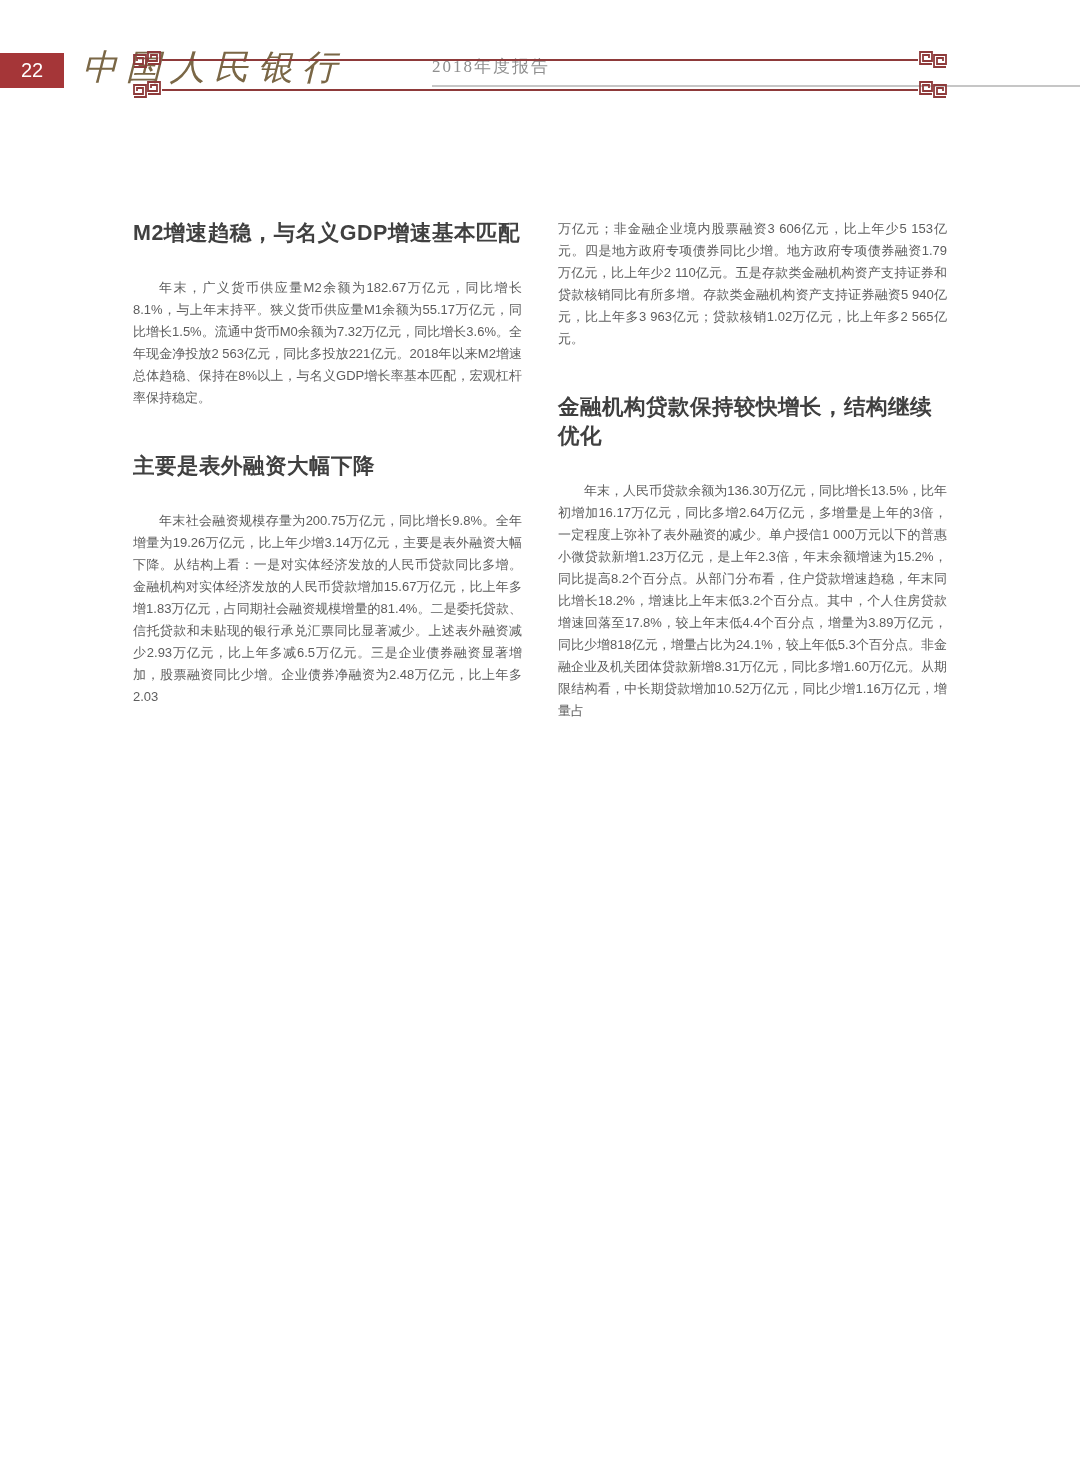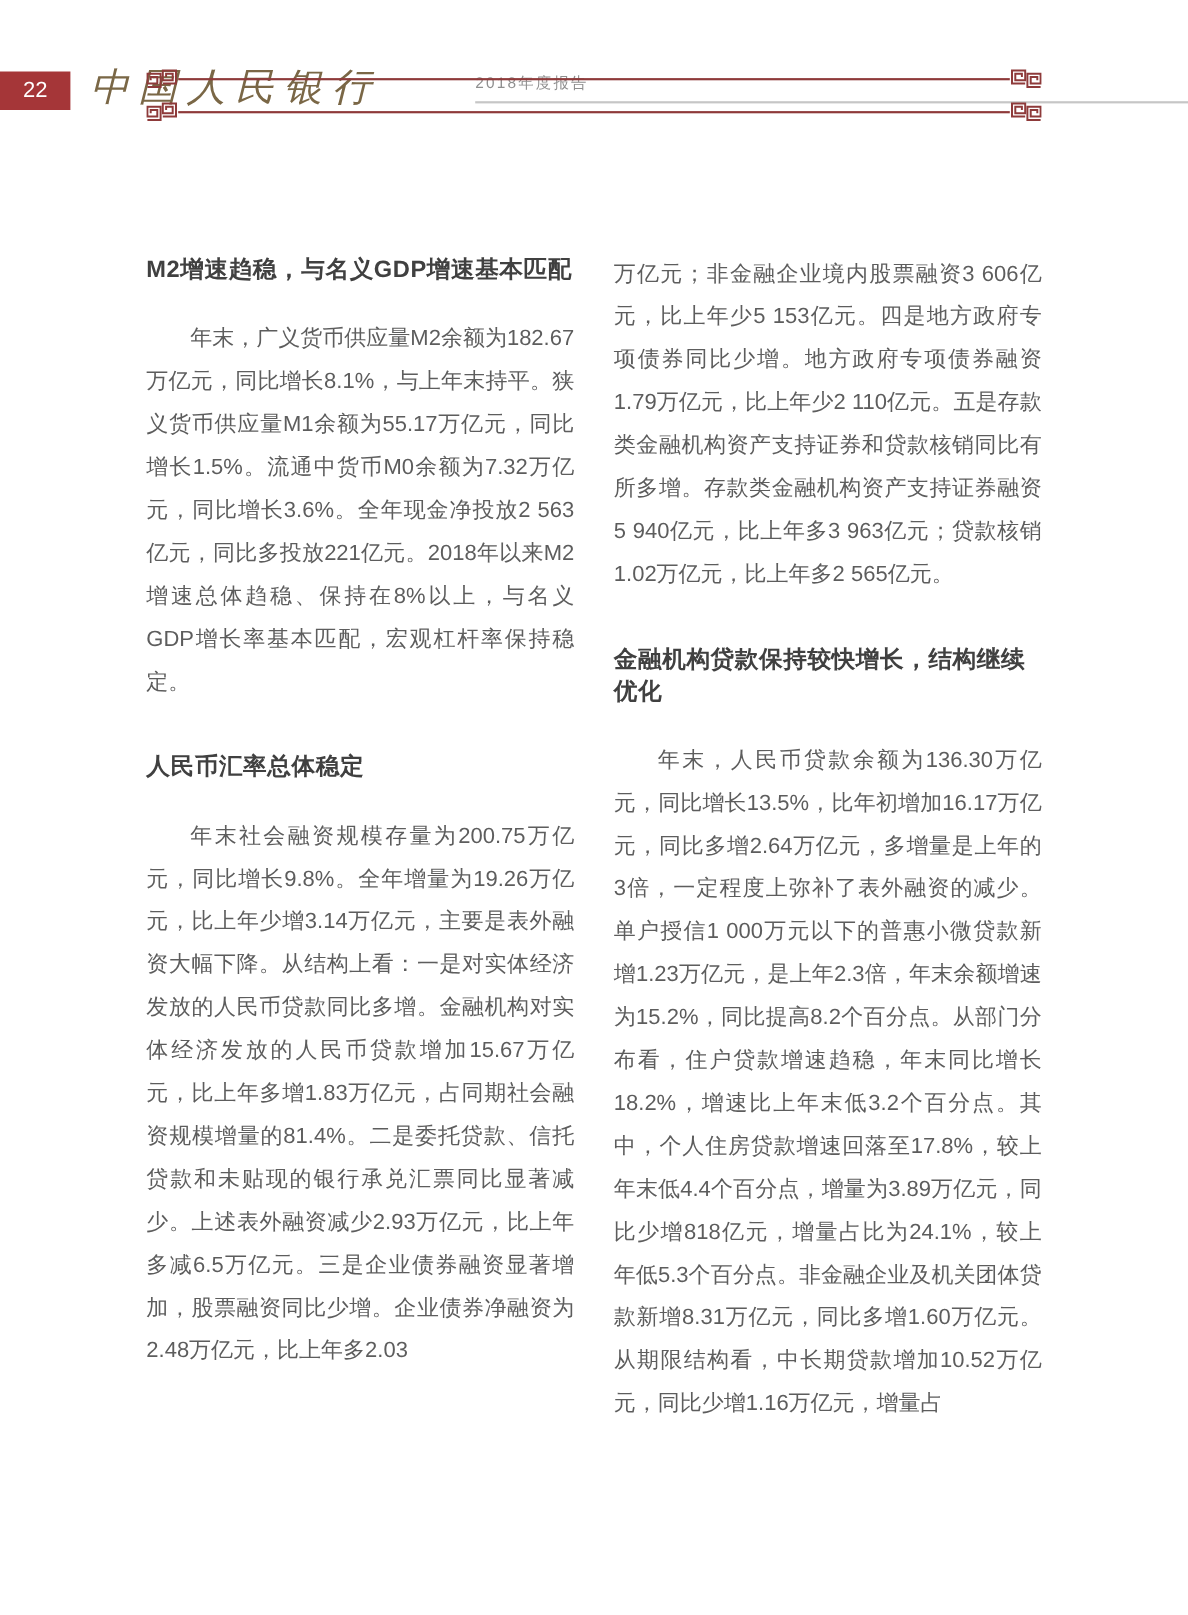--- a/index.html
+++ b/index.html
@@ -1,35 +1,35 @@
 <!DOCTYPE html>
 <html><head>
 <meta charset="utf-8">
 <style>
   html,body { margin:0; padding:0; background:#ffffff; }
   .page {
-    position:relative; width:1080px; height:1416px; margin:12px auto;
+    position:relative; width:1080px; height:1416px; margin:0 auto;
     background:#ffffff; overflow:hidden;
     font-family:"Liberation Sans", sans-serif;
   }
 
   
   .header { position:absolute; top:52px; left:0; right:0; height:44px; }
   .page-box {
     position:absolute; left:0; top:1px; width:64px; height:35px;
     background:#a53638; color:#ffffff; font-size:20px;
     display:flex; align-items:center; justify-content:center;
   }
   .logo {
     position:absolute; left:82px; top:-8px;
     font-family:"DejaVu Serif", serif; font-weight:normal; font-style:italic;
     font-size:35px; color:#7a6746; letter-spacing:9px; white-space:nowrap;
   }
   .header-right { position:absolute; left:432px; right:0; top:3px; }
-  .report-label { font-size:14px; color:#8f8f8f; letter-spacing:2px; }
+  .report-label { font-size:17px; color:#8f8f8f; letter-spacing:2px;font-family:Liberation Serif, serif; }
   .header-line { margin-top:7px; border-bottom:2px solid #c6c6c6; }
 
   
   .content { position:absolute; left:133px; right:133px; top:0; }
 
   .chapter-title {
     margin:222px 0 0 0; font-size:44px; font-weight:600;
     color:#a23b3d; letter-spacing:3px;
   }
 
@@ -49,21 +49,21 @@
 
   
   .cols { display:flex; gap:36px; margin-top:118px; }
   .col { flex:1 1 0; min-width:0; }
   .sec-heading {
     margin:0 0 30px 0; font-size:21.5px; font-weight:700;
     color:#404040; letter-spacing:0.5px;
   }
   .sec-heading.later { margin-top:42px; }
   .body-para {
-    margin:0; font-size:20px; line-height:39px; color:#5d5d5d;
+    margin:0; font-size:13px; line-height:22px; color:#5d5d5d;
     text-align:justify;
   }
   .body-para.indent { text-indent:2em; }
 </style>
 </head>
 <body>
 
 <div class="page">
 
   <div class="header">
@@ -111,21 +111,21 @@
           <path d="M15 14 H27 V2 H15 V11 H24 V5 H18 V8"></path>
         </g>
       </svg>
     </div>
 
     <div class="cols">
 
       <div class="col">
         <h3 class="sec-heading">M2增速趋稳，与名义GDP增速基本匹配</h3>
         <p class="body-para indent">年末，广义货币供应量M2余额为182.67万亿元，同比增长8.1%，与上年末持平。狭义货币供应量M1余额为55.17万亿元，同比增长1.5%。流通中货币M0余额为7.32万亿元，同比增长3.6%。全年现金净投放2 563亿元，同比多投放221亿元。2018年以来M2增速总体趋稳、保持在8%以上，与名义GDP增长率基本匹配，宏观杠杆率保持稳定。</p>
-        <h3 class="sec-heading later">人民币汇率总体稳定</h3>
+        <h3 class="sec-heading later">主要是表外融资大幅下降</h3>
         <p class="body-para indent">年末社会融资规模存量为200.75万亿元，同比增长9.8%。全年增量为19.26万亿元，比上年少增3.14万亿元，主要是表外融资大幅下降。从结构上看：一是对实体经济发放的人民币贷款同比多增。金融机构对实体经济发放的人民币贷款增加15.67万亿元，比上年多增1.83万亿元，占同期社会融资规模增量的81.4%。二是委托贷款、信托贷款和未贴现的银行承兑汇票同比显著减少。上述表外融资减少2.93万亿元，比上年多减6.5万亿元。三是企业债券融资显著增加，股票融资同比少增。企业债券净融资为2.48万亿元，比上年多2.03</p>
       </div>
 
       <div class="col">
         <p class="body-para">万亿元；非金融企业境内股票融资3 606亿元，比上年少5 153亿元。四是地方政府专项债券同比少增。地方政府专项债券融资1.79万亿元，比上年少2 110亿元。五是存款类金融机构资产支持证券和贷款核销同比有所多增。存款类金融机构资产支持证券融资5 940亿元，比上年多3 963亿元；贷款核销1.02万亿元，比上年多2 565亿元。</p>
         <h3 class="sec-heading later">金融机构贷款保持较快增长，结构继续优化</h3>
         <p class="body-para indent">年末，人民币贷款余额为136.30万亿元，同比增长13.5%，比年初增加16.17万亿元，同比多增2.64万亿元，多增量是上年的3倍，一定程度上弥补了表外融资的减少。单户授信1 000万元以下的普惠小微贷款新增1.23万亿元，是上年2.3倍，年末余额增速为15.2%，同比提高8.2个百分点。从部门分布看，住户贷款增速趋稳，年末同比增长18.2%，增速比上年末低3.2个百分点。其中，个人住房贷款增速回落至17.8%，较上年末低4.4个百分点，增量为3.89万亿元，同比少增818亿元，增量占比为24.1%，较上年低5.3个百分点。非金融企业及机关团体贷款新增8.31万亿元，同比多增1.60万亿元。从期限结构看，中长期贷款增加10.52万亿元，同比少增1.16万亿元，增量占</p>
       </div>
 
     </div>

